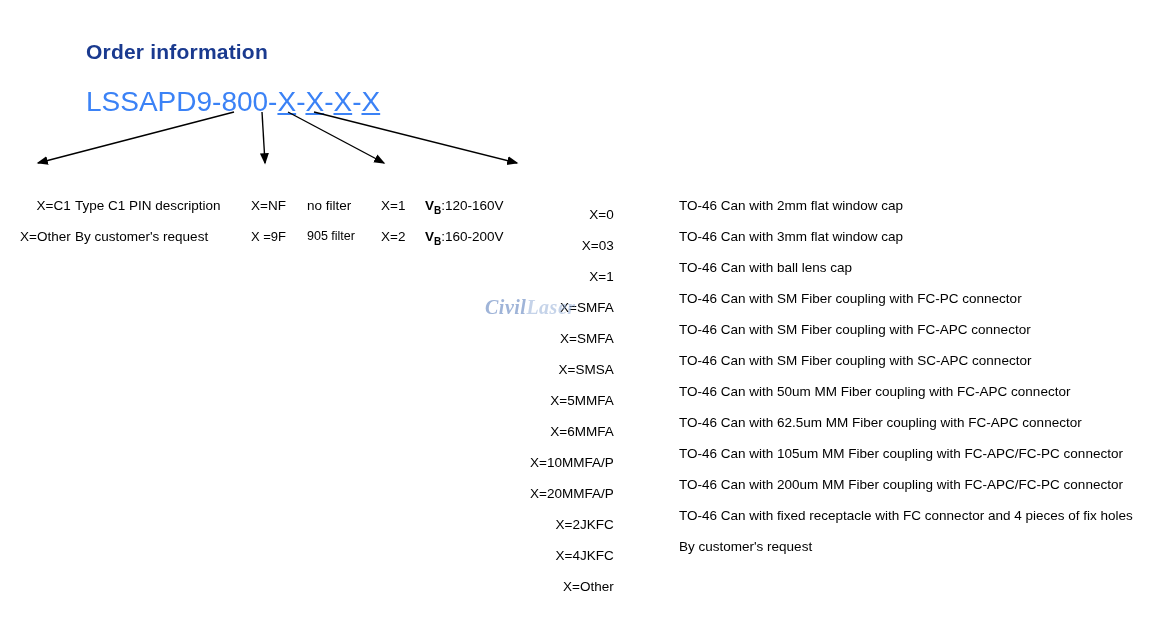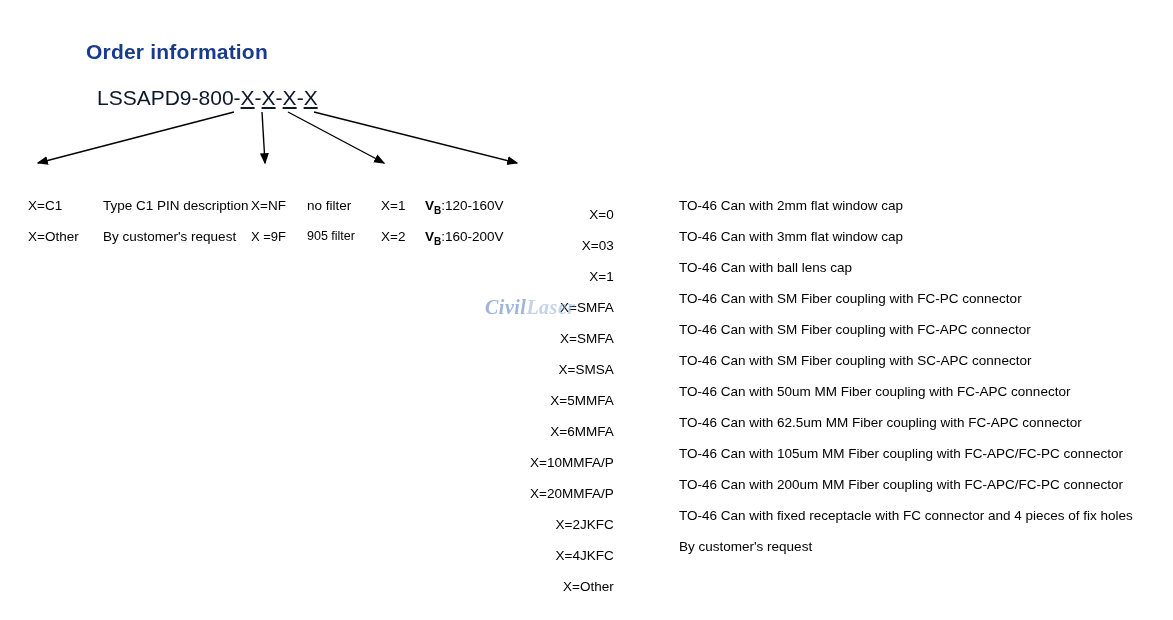--- a/index.html
+++ b/index.html
@@ -25,45 +25,45 @@
     position: absolute;
     left: 86px;
     top: 40px;
     font-size: 21px;
     font-weight: bold;
     color: #1a3a8f;
     letter-spacing: 0.2px;
   }
   .partnumber {
     position: absolute;
-    left: 97px;
+    left: 86px;
     top: 86px;
-    font-size: 21px;
-    color: #0f172a;
+    font-size: 28px;
+    color: #3b82f6;
     white-space: nowrap;
   }
   .partnumber .u {
     text-decoration: underline;
   }
   svg.arrows {
     position: absolute;
     left: 0;
     top: 0;
     width: 1173px;
     height: 620px;
     pointer-events: none;
   }
   .col {
     position: absolute;
     font-size: 13.5px;
     line-height: 31px;
     white-space: nowrap;
   }
-  .colA { left: 28px;  top: 190px; }
-  .colB { left: 75px;  top: 190px; margin-left: 28px; }
+  .colA { left: 20px;  top: 190px; text-align: right; }
+  .colB { left: 75px;  top: 190px; }
   .colC { left: 251px; top: 190px; }
   .colD { left: 307px; top: 190px; }
   .colE { left: 381px; top: 190px; }
   .colF { left: 425px; top: 190px; }
   .colG { left: 530px; top: 199px; text-align: right; }
   .colH { left: 637px; top: 190px; margin-left: 42px; }
 
   .colD .small {
     font-size: 12.5px;
   }

